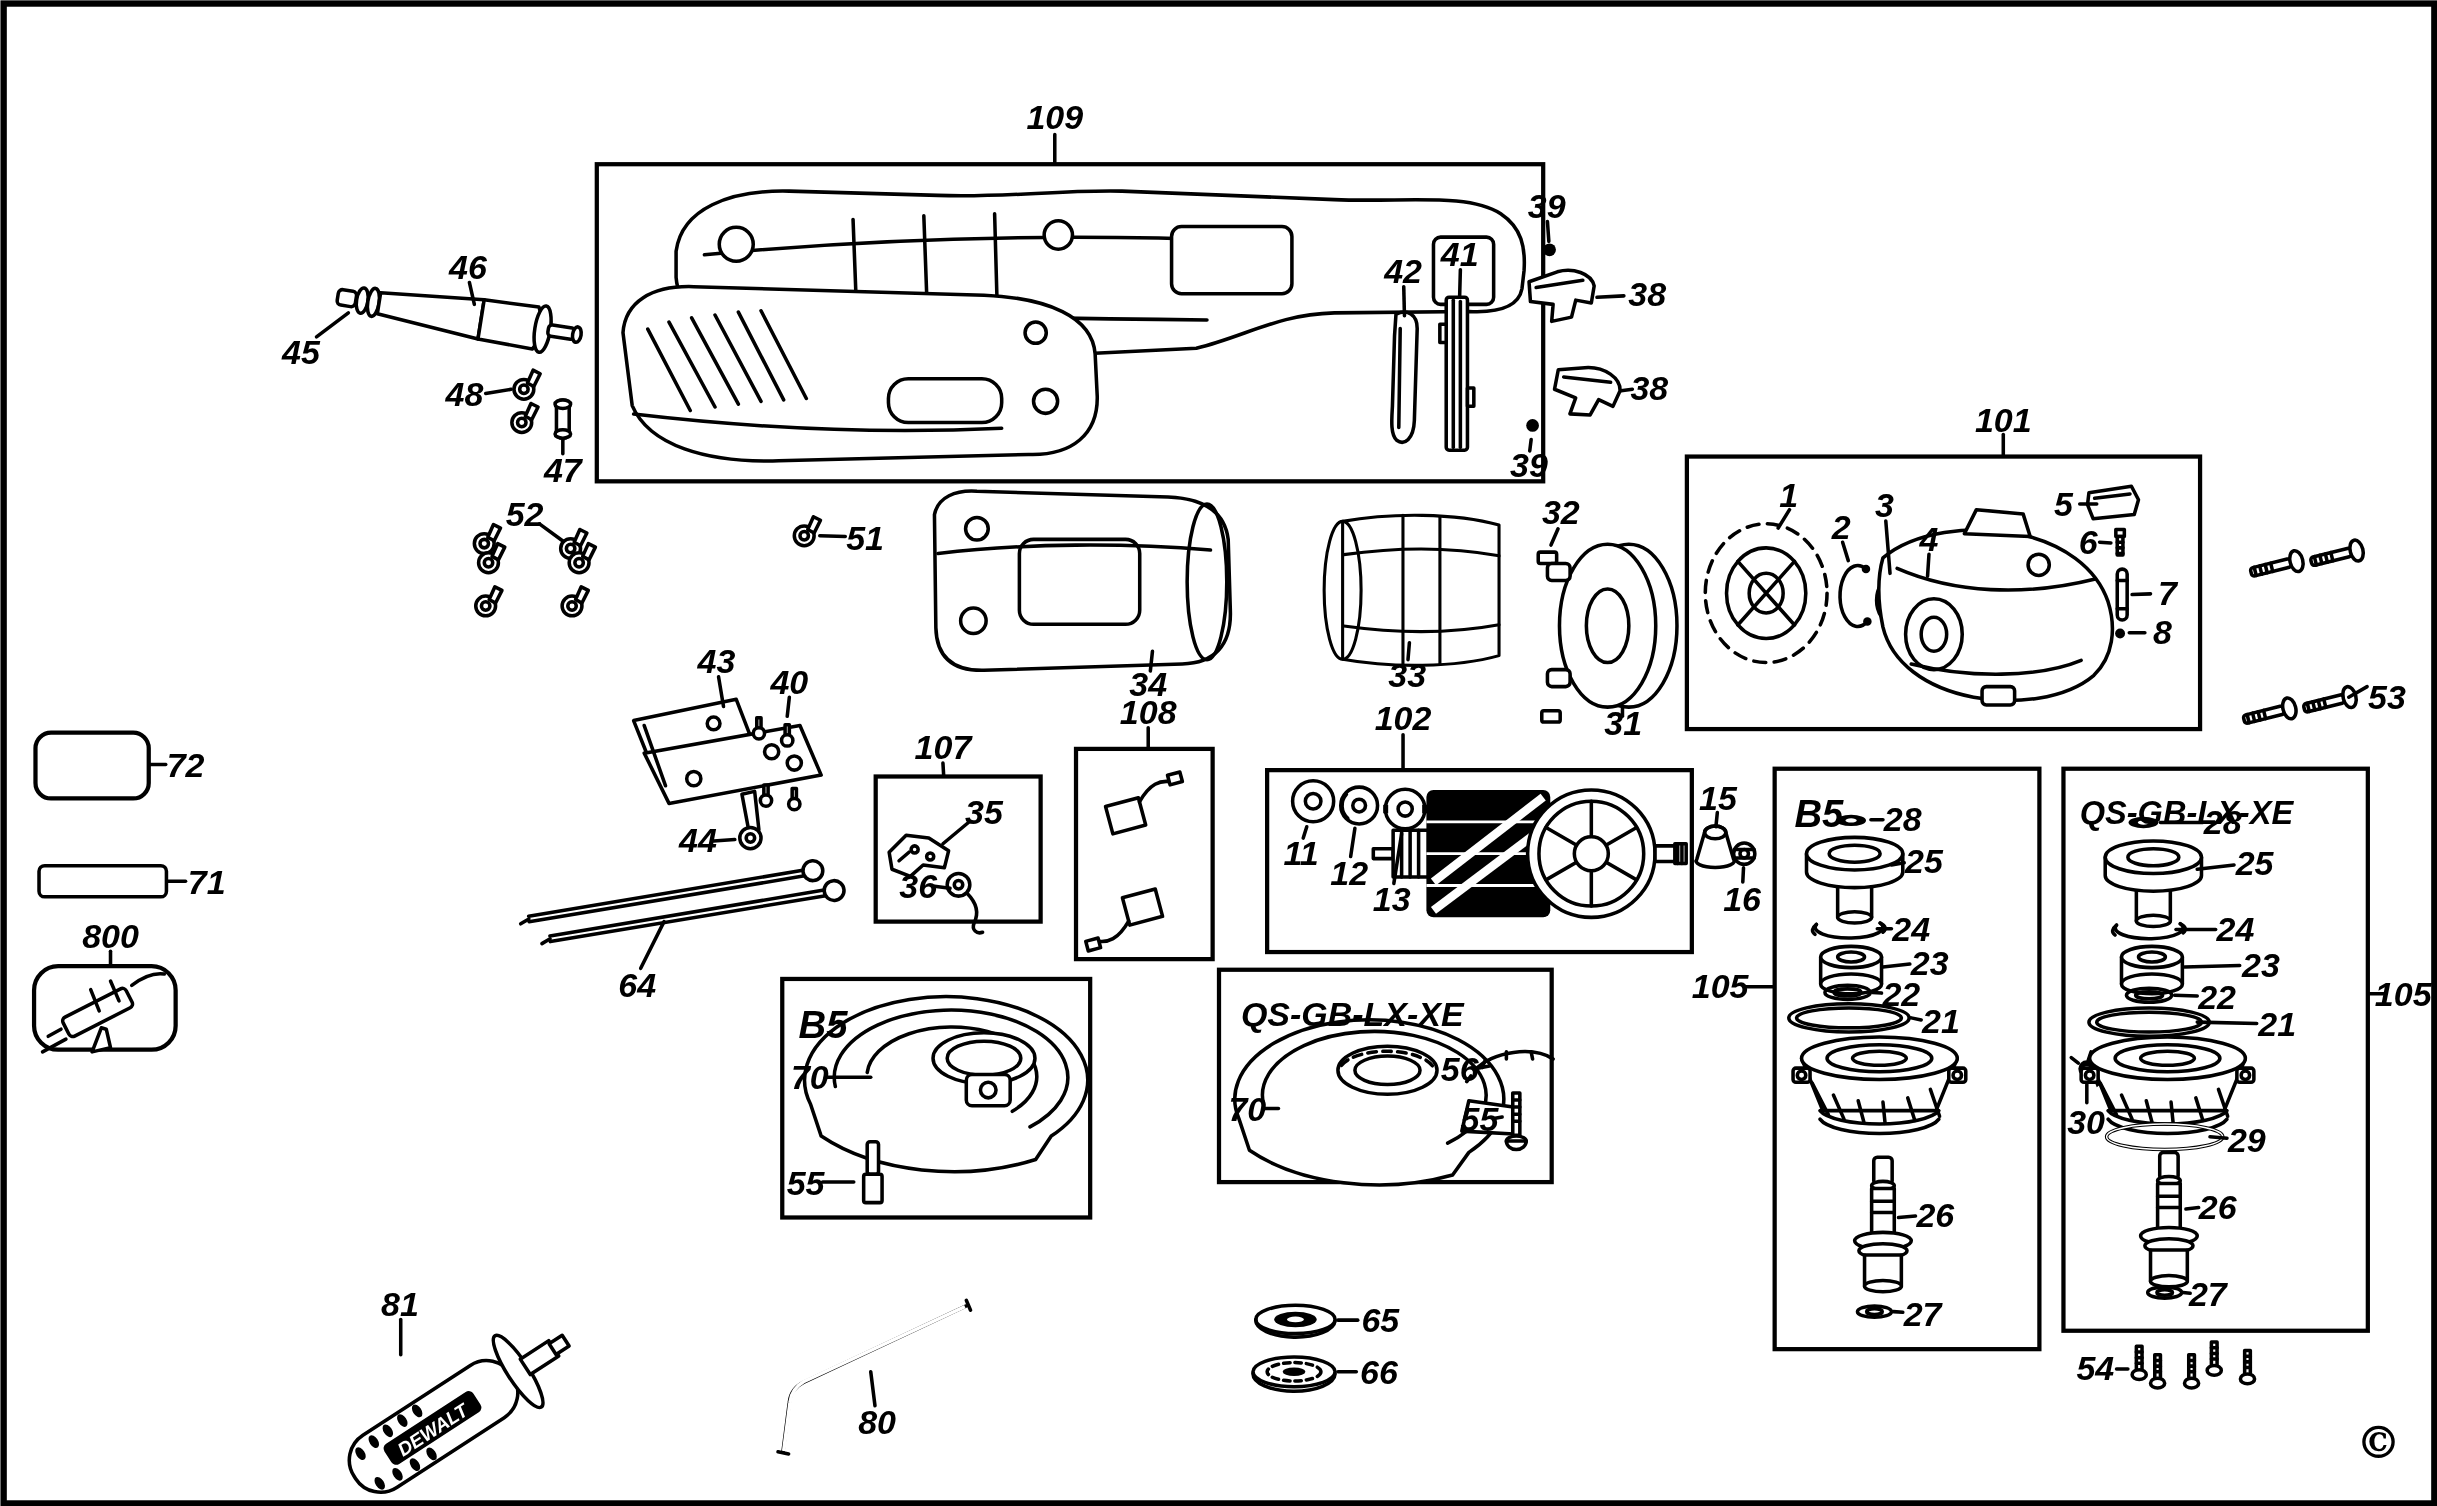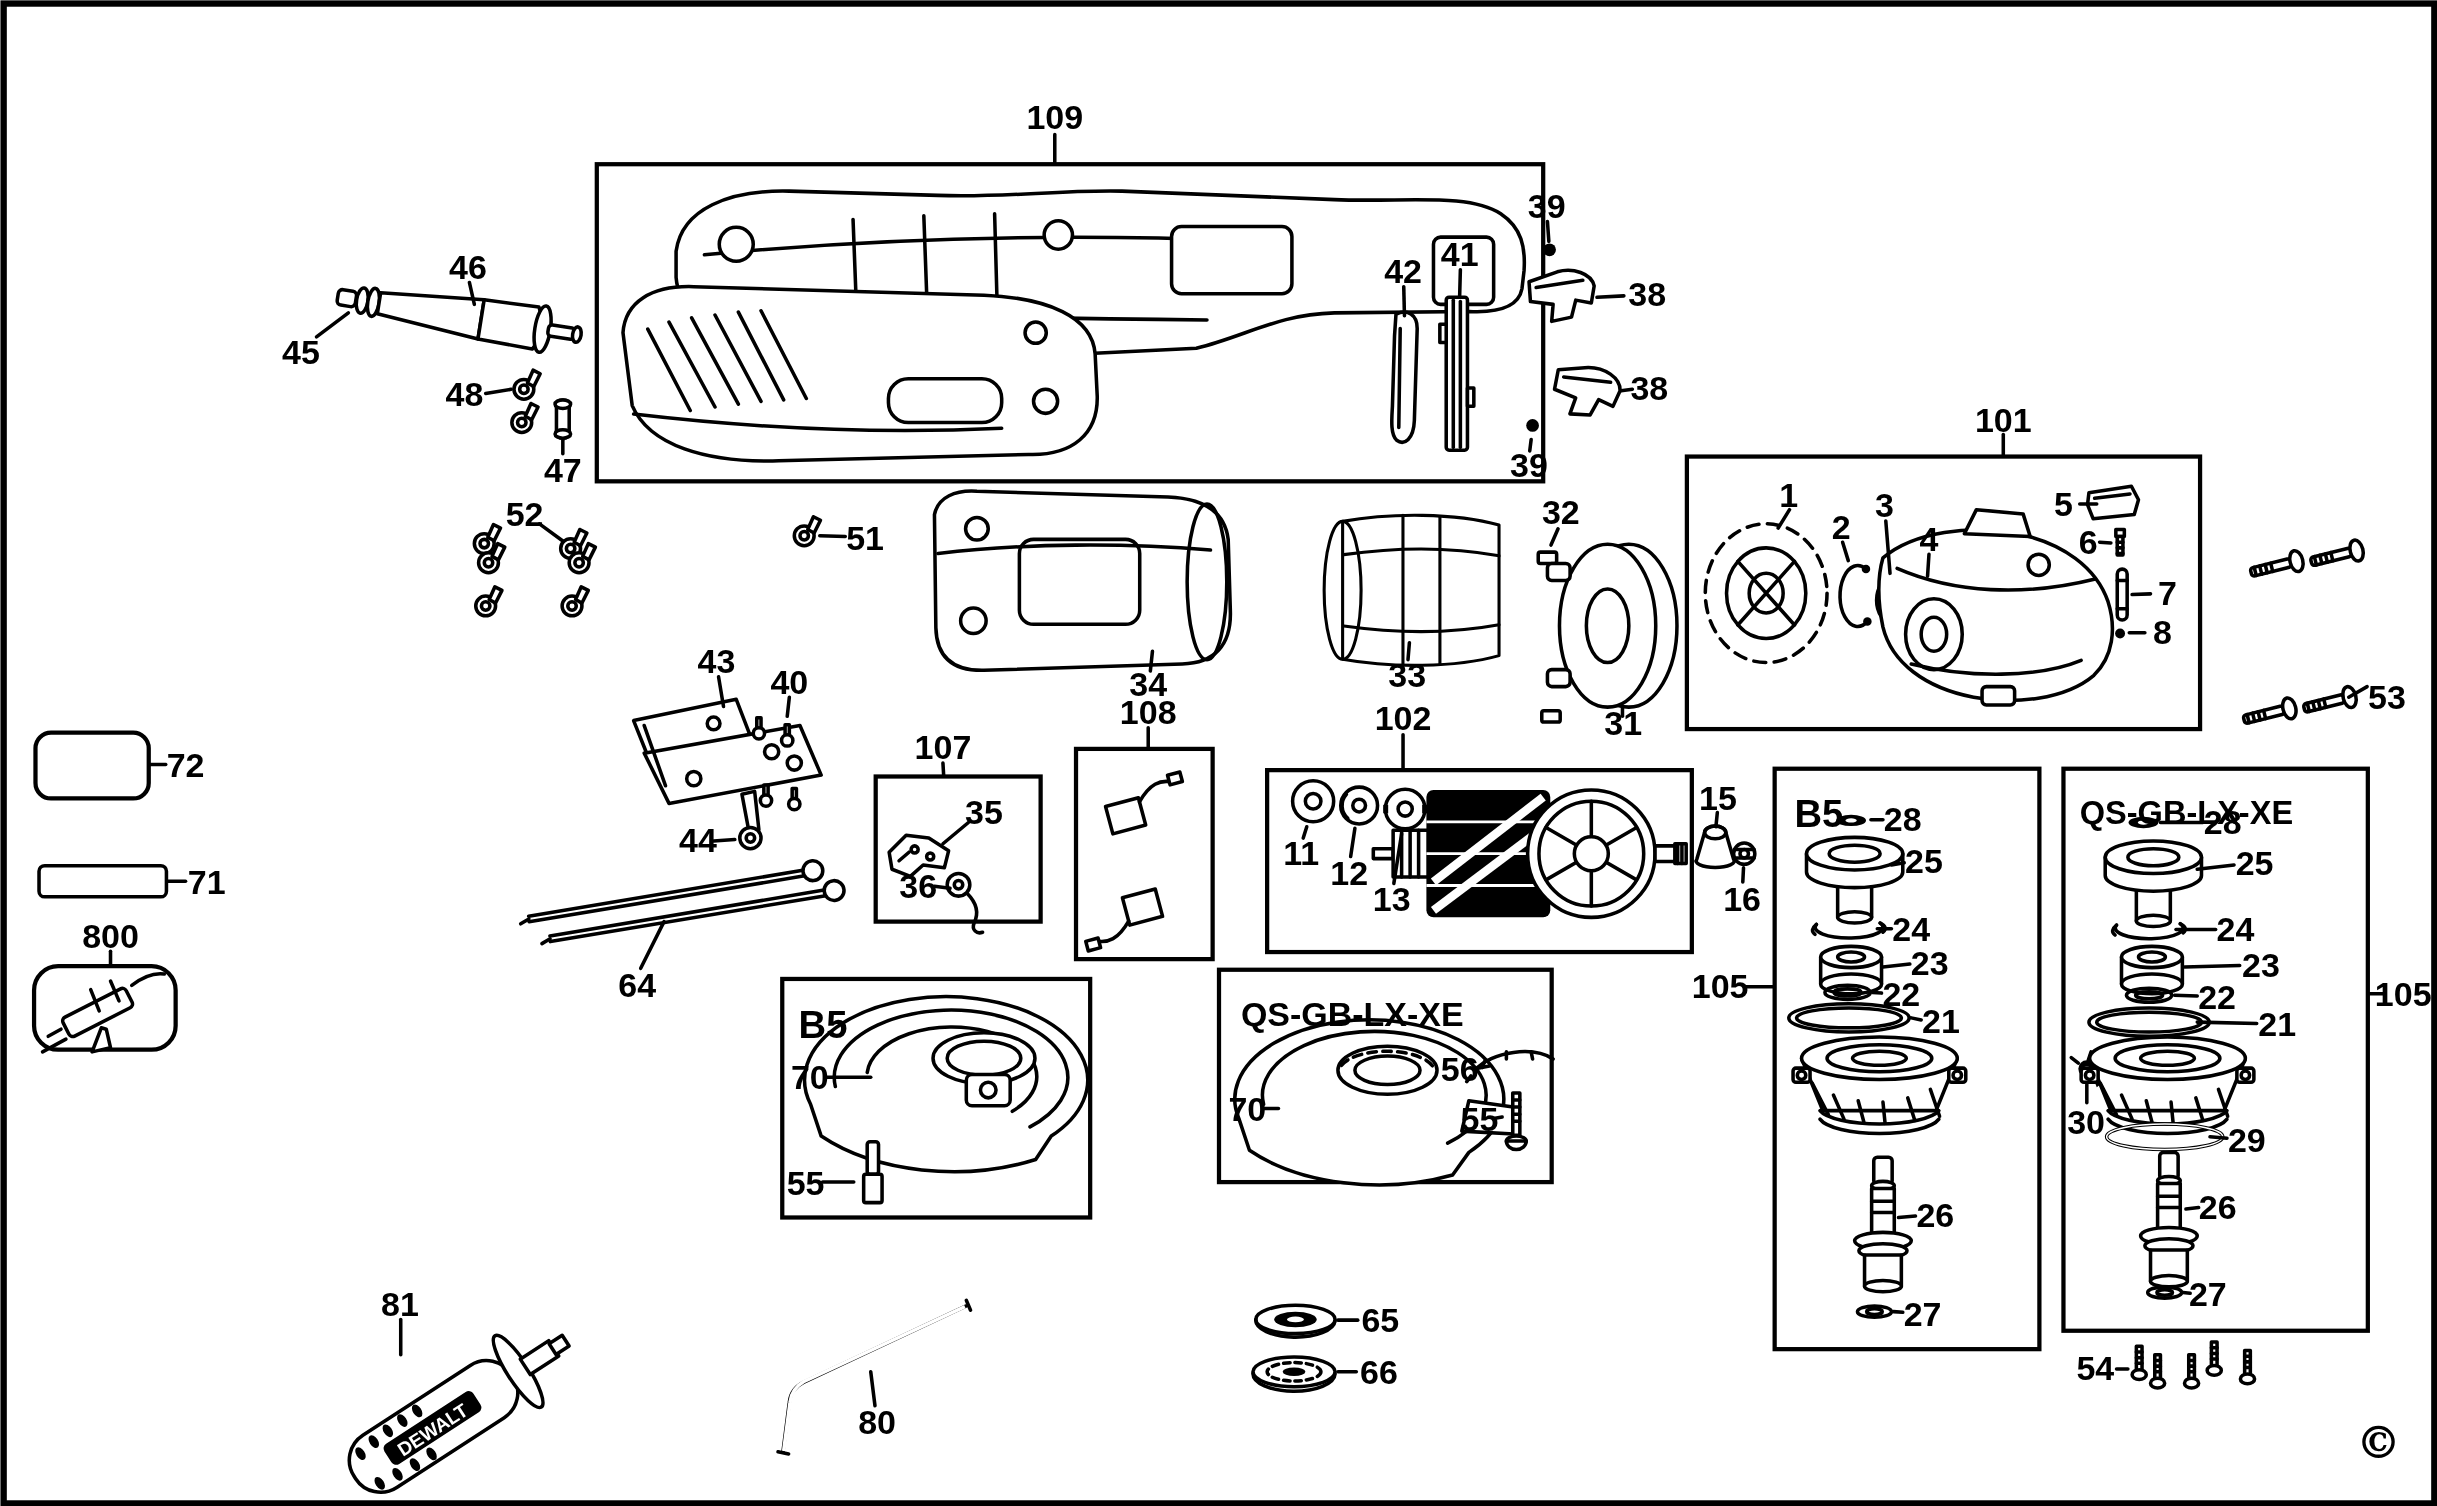--- a/index.html
+++ b/index.html
@@ -1,17 +1,17 @@
 <!DOCTYPE html>
 <html style="font-size:11.3px"><head>
 <meta charset="utf-8">
 <style>
   html,body{margin:0;padding:0;background:#888;}
   #page{position:relative;width:2438px;height:1507px;background:#ffffff;overflow:hidden;
-        font-family:"Liberation Sans","DejaVu Sans",sans-serif;}
+        font-family:"Liberation Sans","DejaVu Sans",sans-serif;font-style:italic;}
   #diagram-svg{position:absolute;left:0;top:0;width:2438px;height:1507px;}
   #diagram-svg text{font-family:"Liberation Sans","DejaVu Sans",sans-serif;font-weight:bold;}
   .o{fill:#ffffff;stroke:#000000;stroke-width:5;stroke-linejoin:round;stroke-linecap:round;}
   .n{fill:none;stroke:#000000;stroke-width:5;stroke-linejoin:round;stroke-linecap:round;}
   .f{fill:#000000;stroke:none;}
   #copyright{position:absolute;left:2356px;top:1416px;font-size:45px;font-weight:bold;
              font-family:"DejaVu Serif","Liberation Serif",serif;color:#000;}
 </style>
 </head>
 <body>

